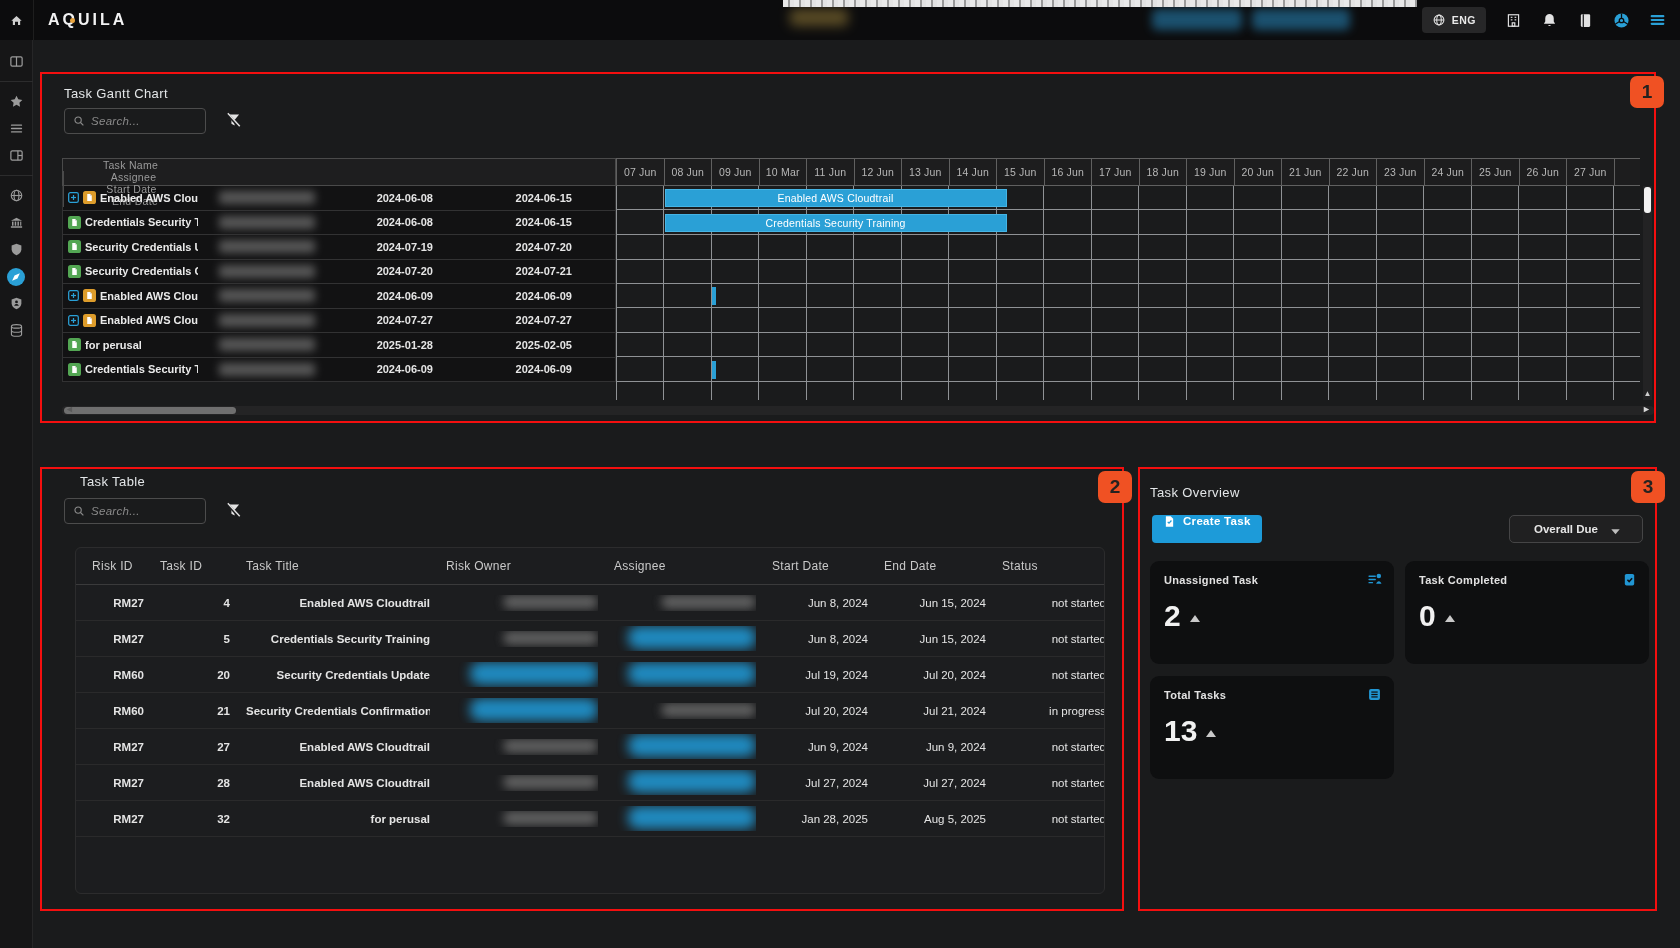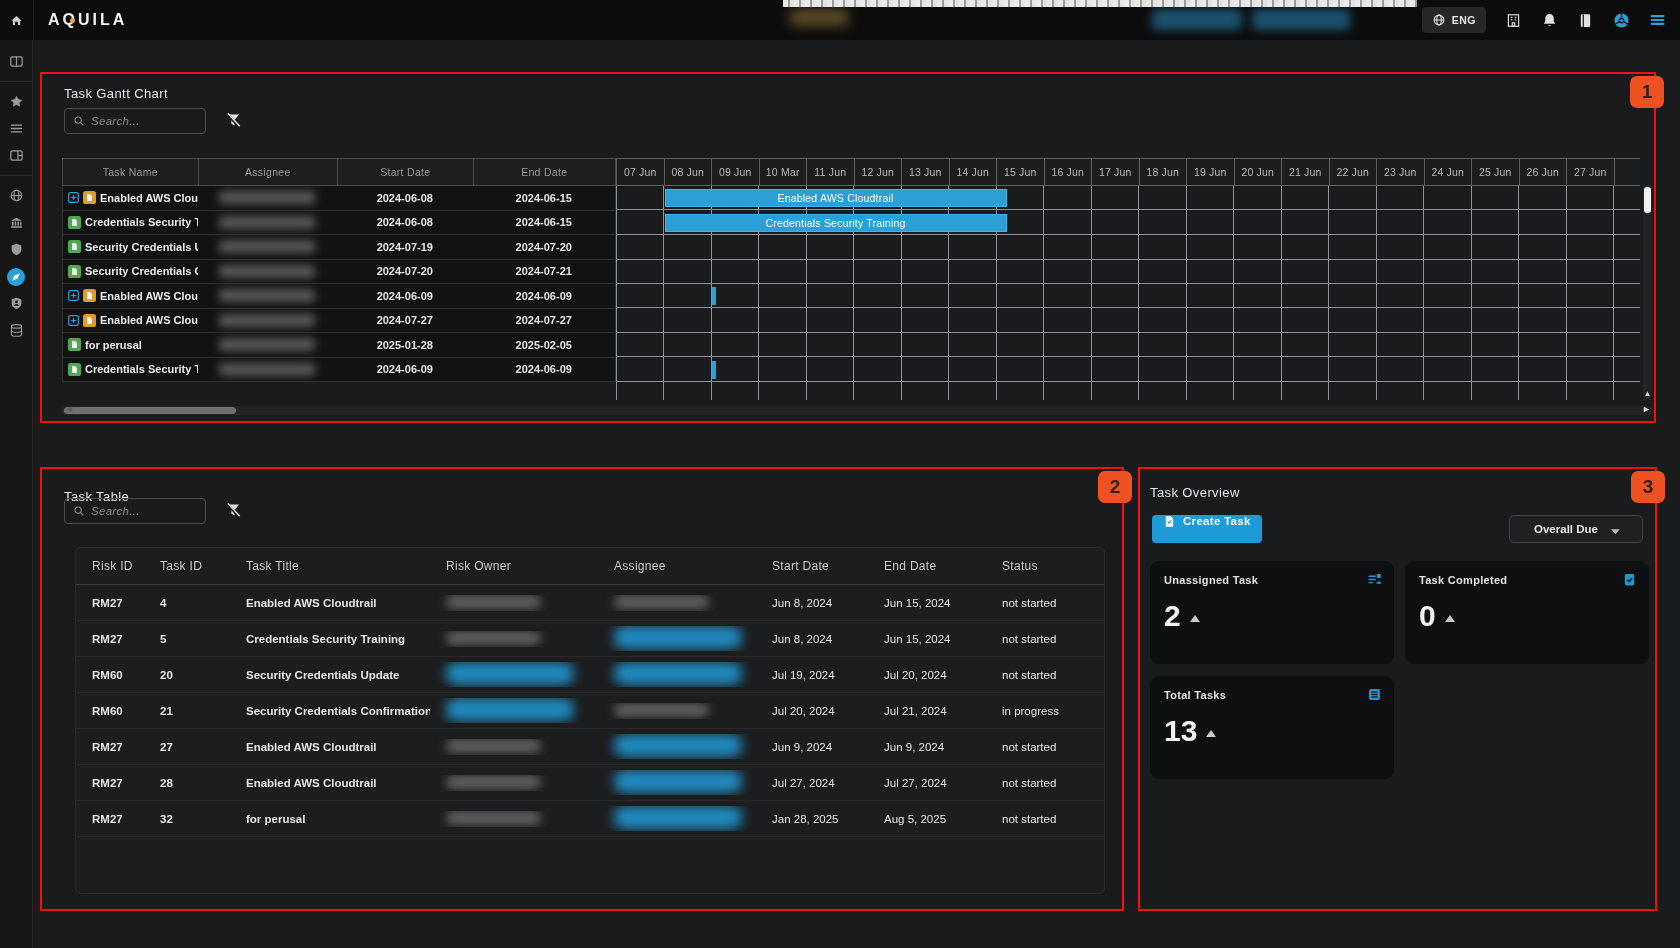--- a/index.html
+++ b/index.html
@@ -38,21 +38,21 @@
   .search-box { position:absolute; left:22px; width:142px; height:26px; border:1px solid #4c4c4c; border-radius:4px;
                 display:flex; align-items:center; padding:0 8px; gap:6px; color:#8a8a8a; }
   .search-box input { background:transparent; border:none; outline:none; color:#cfcfcf; font-size:11.5px; width:100%; font-family:inherit;font-style:italic; }
   .search-box input::placeholder { color:#8a8a8a; letter-spacing:.3px; }
   .filter-btn { position:absolute; left:182px; width:20px; height:20px; color:#e3e3e3; cursor:pointer; }
 
   
   #panel-gantt { left:40px; top:72px; width:1616px; height:351px; }
   .gantt-wrap { position:absolute; left:20px; top:84px; }
   .g-left { position:absolute; left:0; top:0; width:554px; }
-  .g-left-header { display:flex; height:28px; background:#1e1e1f; border:1px solid #4a4a4a; }
+  .g-left-header { display:flex; height:28px; background:#1e1e1f; border:1px solid #4a4a4a;flex-direction:column; }
   .g-left-header div { display:flex; align-items:center; justify-content:center; font-size:10.5px; color:#9a9a9a; letter-spacing:.3px; border-left:1px solid #4a4a4a; }
   .g-left-header div:first-child { border-left:none; }
   .g-row { display:flex; height:24.5px; background:#121213; border-bottom:1px solid #323233; border-left:1px solid #323233; border-right:1px solid #323233; }
   .g-cell { display:flex; align-items:center; overflow:hidden; white-space:nowrap; }
   .g-task { padding-left:5px; gap:4px; font-size:11px; font-weight:bold; color:#eaeaea; }
   .g-date { justify-content:center; font-size:11px; font-weight:bold; color:#e6e6e6; }
   .g-assignee { justify-content:center; }
   .blur-name { width:96px; height:13px; background:#636363; border-radius:3px; filter:blur(4px); opacity:.85; }
   .doc-ic { width:13px; height:13px; flex:none; }
   .expand-ic { width:11px; height:11px; flex:none; color:var(--accent); cursor:pointer; }
@@ -78,21 +78,21 @@
   .h-arrow-l { position:absolute; left:3px; top:-2px; color:#5a5a5a; font-size:9px; }
   .h-arrow-r { position:absolute; right:3px; top:-2px; color:#d6d6d6; font-size:9px; }
 
   
   #panel-table { left:40px; top:467px; width:1084px; height:444px; }
   .tcard { position:absolute; left:33px; top:78px; width:1030px; height:347px; background:#1c1d1f; border:1px solid #2c2c2d; border-radius:6px; overflow:hidden; }
   .t-grid-row { display:grid; grid-template-columns:68px 86px 200px 168px 158px 112px 118px 120px; align-items:center; }
   .t-head { height:37px; border-bottom:1px solid #3a3a3b; }
   .t-head div { font-size:12px; font-weight:normal; color:#c9c9c9; letter-spacing:.3px; padding-left:16px; }
   .t-row { height:36px; border-bottom:1px solid #2a2a2b; }
-  .t-row div { font-size:11.5px; color:#e4e4e4; padding-left:16px; overflow:hidden; white-space:nowrap; }
+  .t-row div { font-size:11.5px; color:#e4e4e4; padding-left:16px; overflow:hidden; white-space:nowrap;text-align:right; }
   .t-row .bold { font-weight:bold; }
   .tblur { margin-left:16px; border-radius:10px; }
   .tblur.gray { width:95px; height:14px; background:#707070; filter:blur(5px); opacity:.8; }
   .tblur.blue { width:128px; height:23px; background:#2090c8; filter:blur(6px); opacity:.95; }
   .t-pager { height:56px; display:flex; align-items:center; padding-left:42px; gap:44px; }
   .t-pager .lbl { font-size:12px; color:#cfcfcf; letter-spacing:.4px; }
   .pg-btn { width:16px; height:16px; display:flex; align-items:center; justify-content:center; cursor:pointer; }
   .pg-btn.prev { color:#5a5a5a; }
   .pg-btn.next { color:#e6e6e6; }
 
@@ -501,21 +501,21 @@
   </div>
   <div class="h-scroll">
     <div class="h-thumb"></div>
     <div class="h-arrow-l">◄</div>
     <div class="h-arrow-r">►</div>
   </div>
 </section>
 
 <section class="panel" id="panel-table">
   <div class="badge">2</div>
-  <div class="panel-title" style="top:20px;">Task Table</div>
+  <div class="panel-title" style="top:5px;margin-left:16px;">Task Table</div>
   <div class="search-box" style="top:29px;">
     <span style="width:12px;height:12px;color:#8a8a8a;">
         <svg viewBox="0 0 16 16" width="12" height="12">
           <g fill="none" stroke="currentColor" stroke-width="1.5">
             <circle cx="6.8" cy="6.8" r="4.2"></circle>
             <line x1="10" y1="10" x2="13.8" y2="13.8"></line>
           </g>
         </svg>
       </span>
     <input placeholder="Search..." style="">

